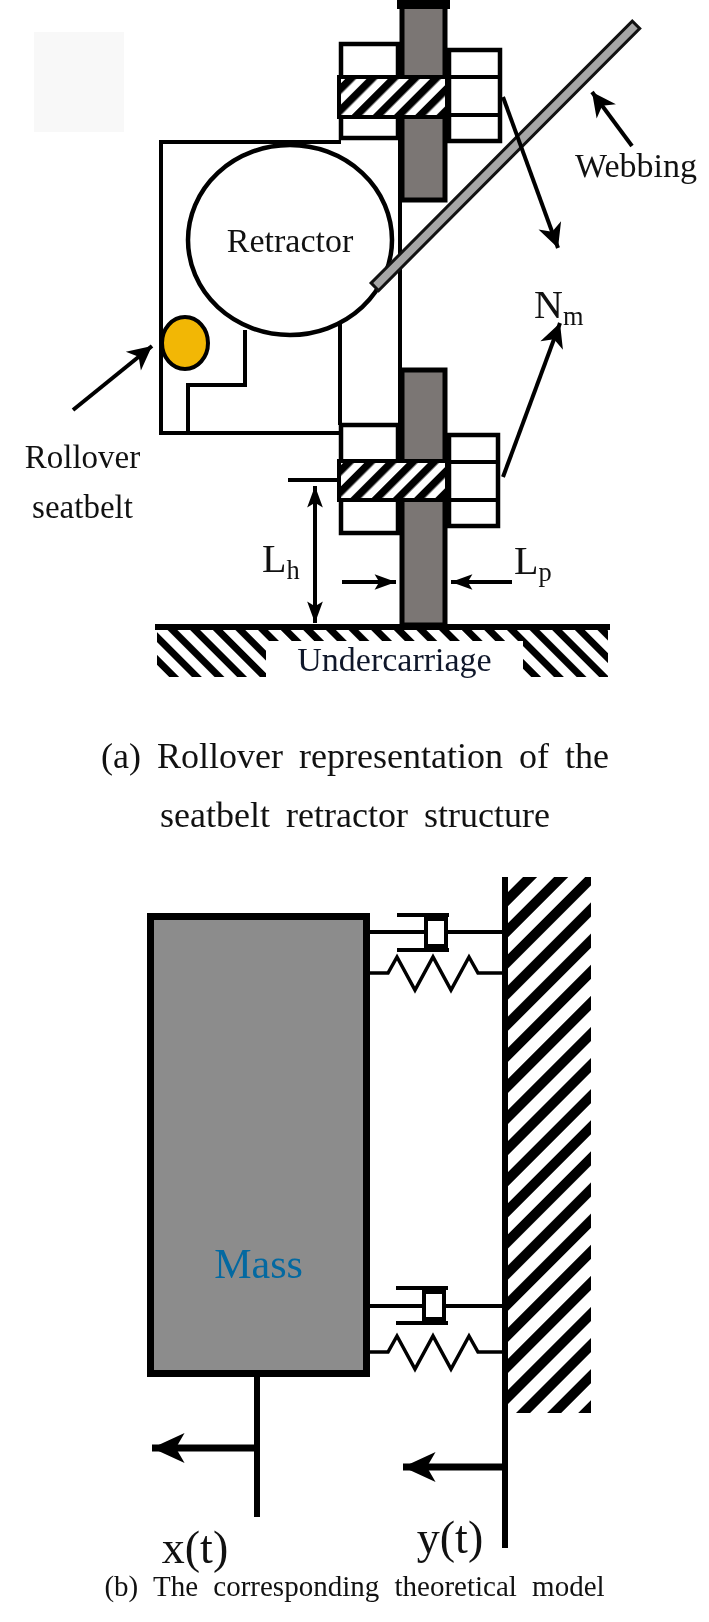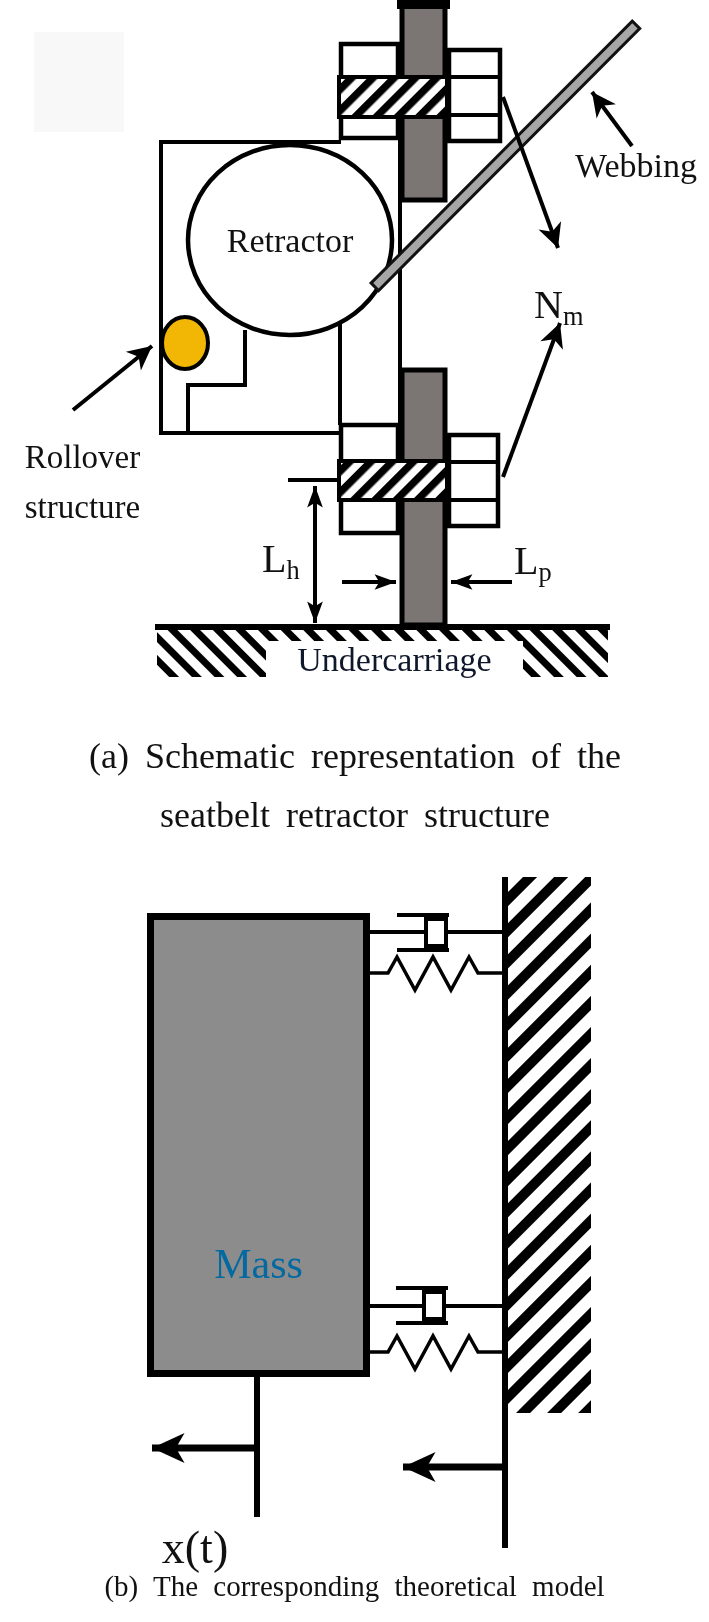--- a/index.html
+++ b/index.html
@@ -148,38 +148,39 @@
     <line x1="257" y1="1374" x2="257" y2="1517" stroke="#000" stroke-width="6"></line>
     <line x1="257" y1="1448" x2="152" y2="1448" stroke="#000" stroke-width="7" marker-end="url(#mArrowBig)"></line>
     <line x1="505" y1="1467" x2="403" y2="1467" stroke="#000" stroke-width="7" marker-end="url(#mArrowBig)"></line>
   </g>
 </svg>
 
 <div class="label lab-retractor">Retractor</div>
 
 <div class="label lab-rollover ctr">
   <div>Rollover</div>
-  <div>structure</div>
+  <div>seatbelt</div>
 </div>
 
 <div class="label lab-webbing">Webbing</div>
 
 <div class="label lab-nm"><span>N</span><span class="ssub">m</span></div>
 
 <div class="label lab-lh"><span>L</span><span class="ssub">h</span></div>
 
 <div class="label lab-lp"><span>L</span><span class="ssub">p</span></div>
 
 <div class="label lab-under">Undercarriage</div>
 
 <div class="label cap-a ctr">
-  <div>(a) Schematic representation of the</div>
+  <div>(a) Rollover representation of the</div>
   <div>seatbelt retractor structure</div>
 </div>
 
 <div class="label lab-mass">Mass</div>
 
 <div class="label lab-xt">x(t)</div>
 
+<div class="label lab-yt">y(t)</div>
 
 <div class="label cap-b">(b) The corresponding theoretical model</div>
 
 </div>
 
 </body></html>

